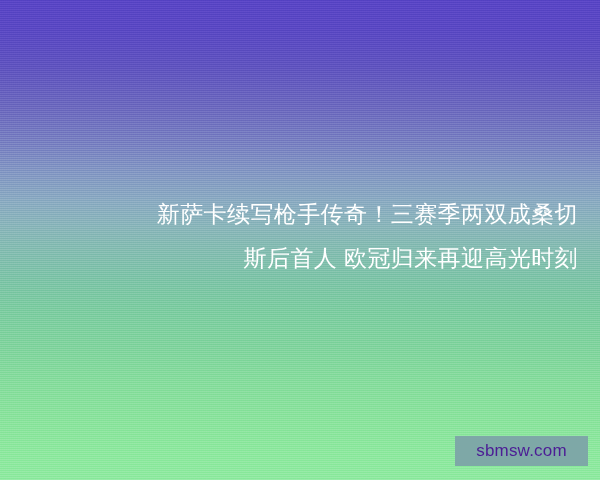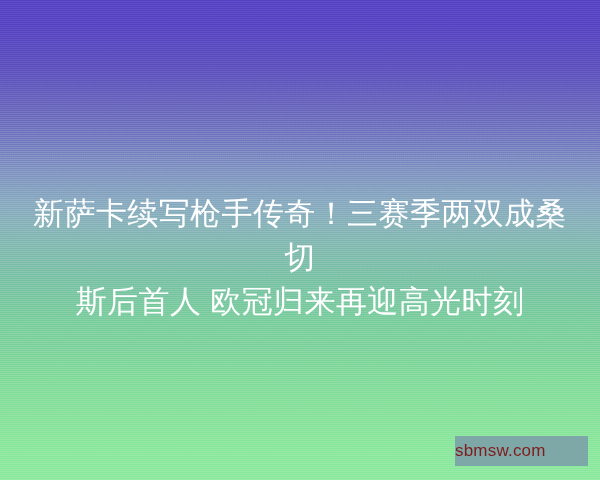--- a/index.html
+++ b/index.html
@@ -51,41 +51,41 @@
       repeating-linear-gradient(45deg,  rgba(255,255,255,0.55) 0px, rgba(255,255,255,0.55) 1px, rgba(0,0,0,0.55) 1px, rgba(0,0,0,0.55) 3px);
   }
 
   #headline {
     position: absolute;
     left: 0;
     right: 0;
     top: 192px;
     padding: 0 22px;
     box-sizing: border-box;
-    text-align: center;
+    text-align: right;
     color: #ffffff;
-    font-size: 31px;
+    font-size: 23px;
     line-height: 44px;
     letter-spacing: 0.4px;
     font-weight: 400;
     white-space: pre-line;
     text-rendering: geometricPrecision;
   }
 
   #watermark {
     position: absolute;
     left: 455px;
     top: 436px;
     width: 133px;
     height: 30px;
     background: #7ea8a7;
-    color: #7f1d1d;
+    color: #4c1d95;
     font-size: 17px;
     line-height: 30px;
-    text-align: left;
+    text-align: center;
     letter-spacing: 0.2px;
     font-weight: 400;
   }
 </style>
 </head>
 <body>
 
 <div id="poster">
 
   <div id="grain"></div>

